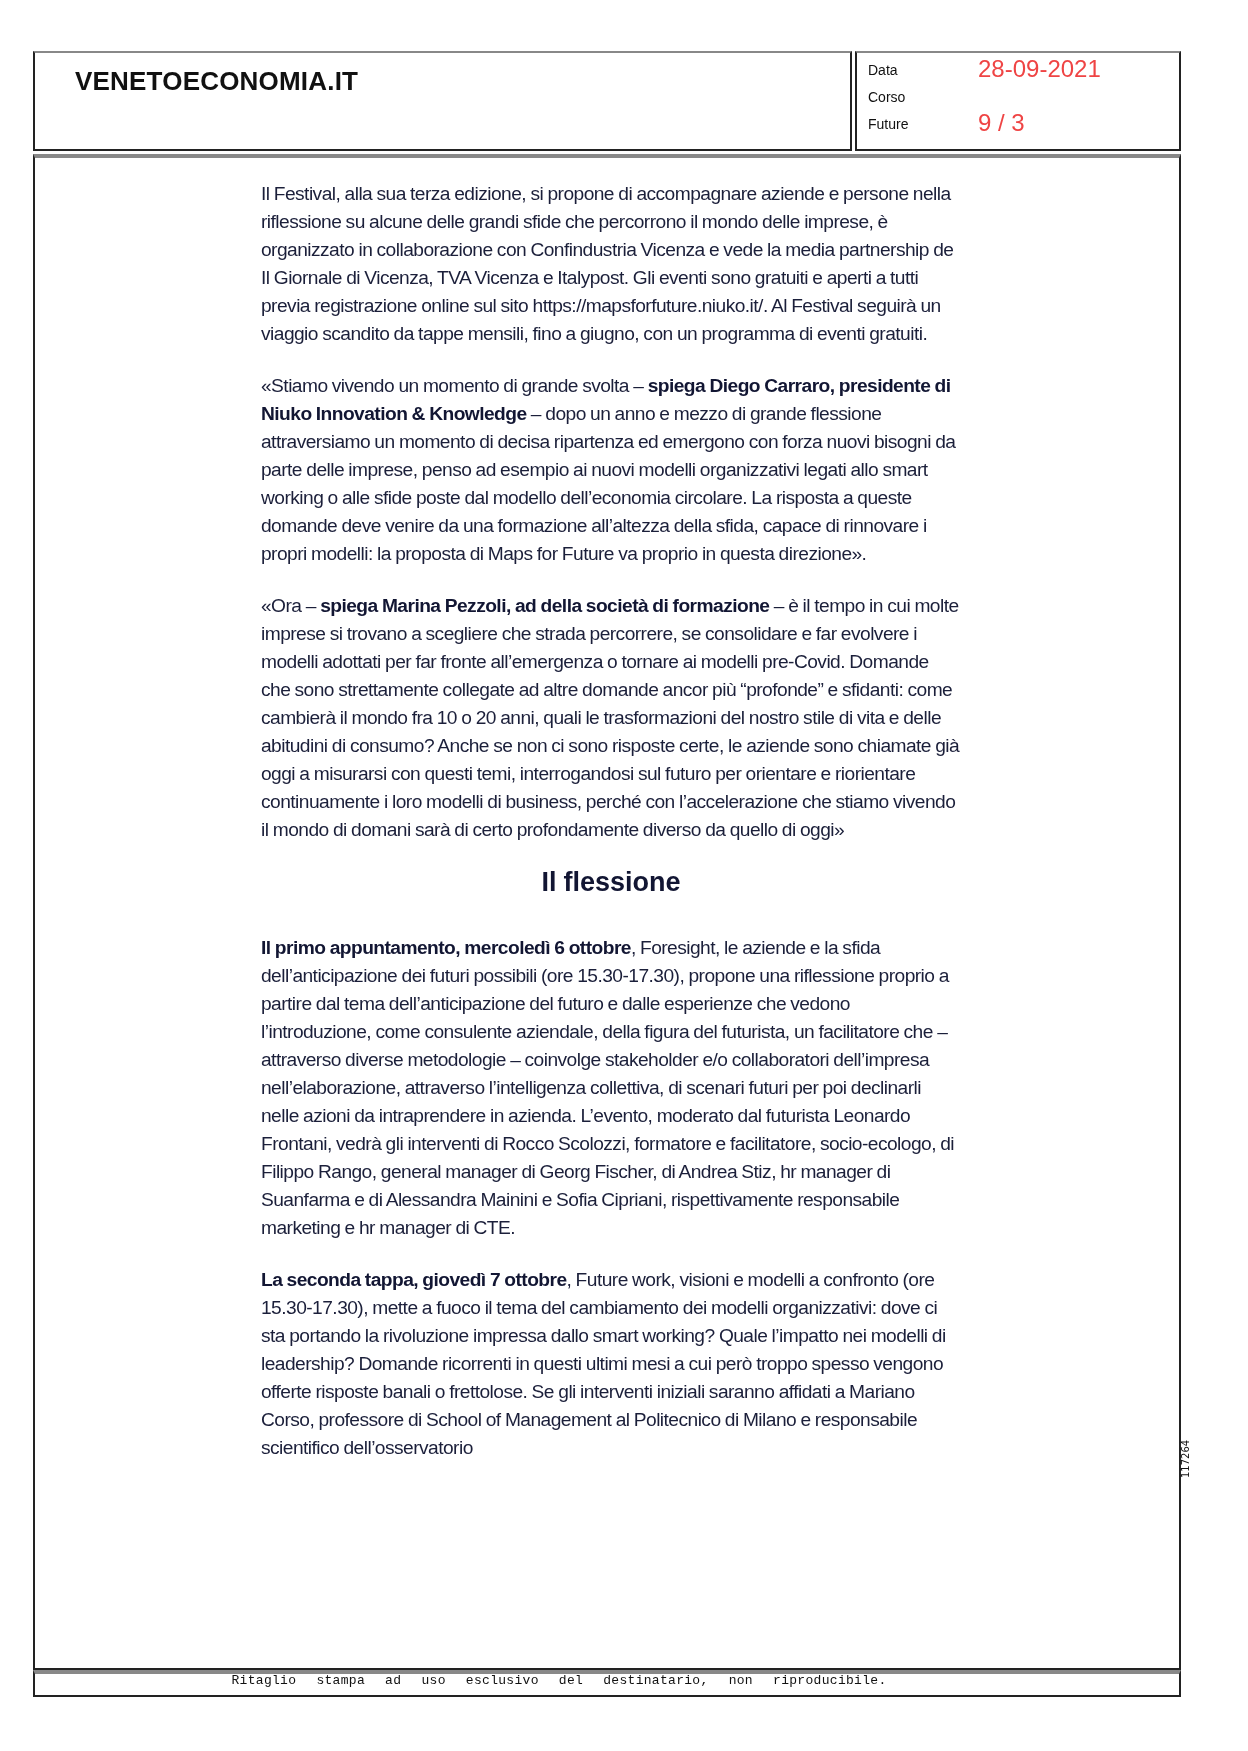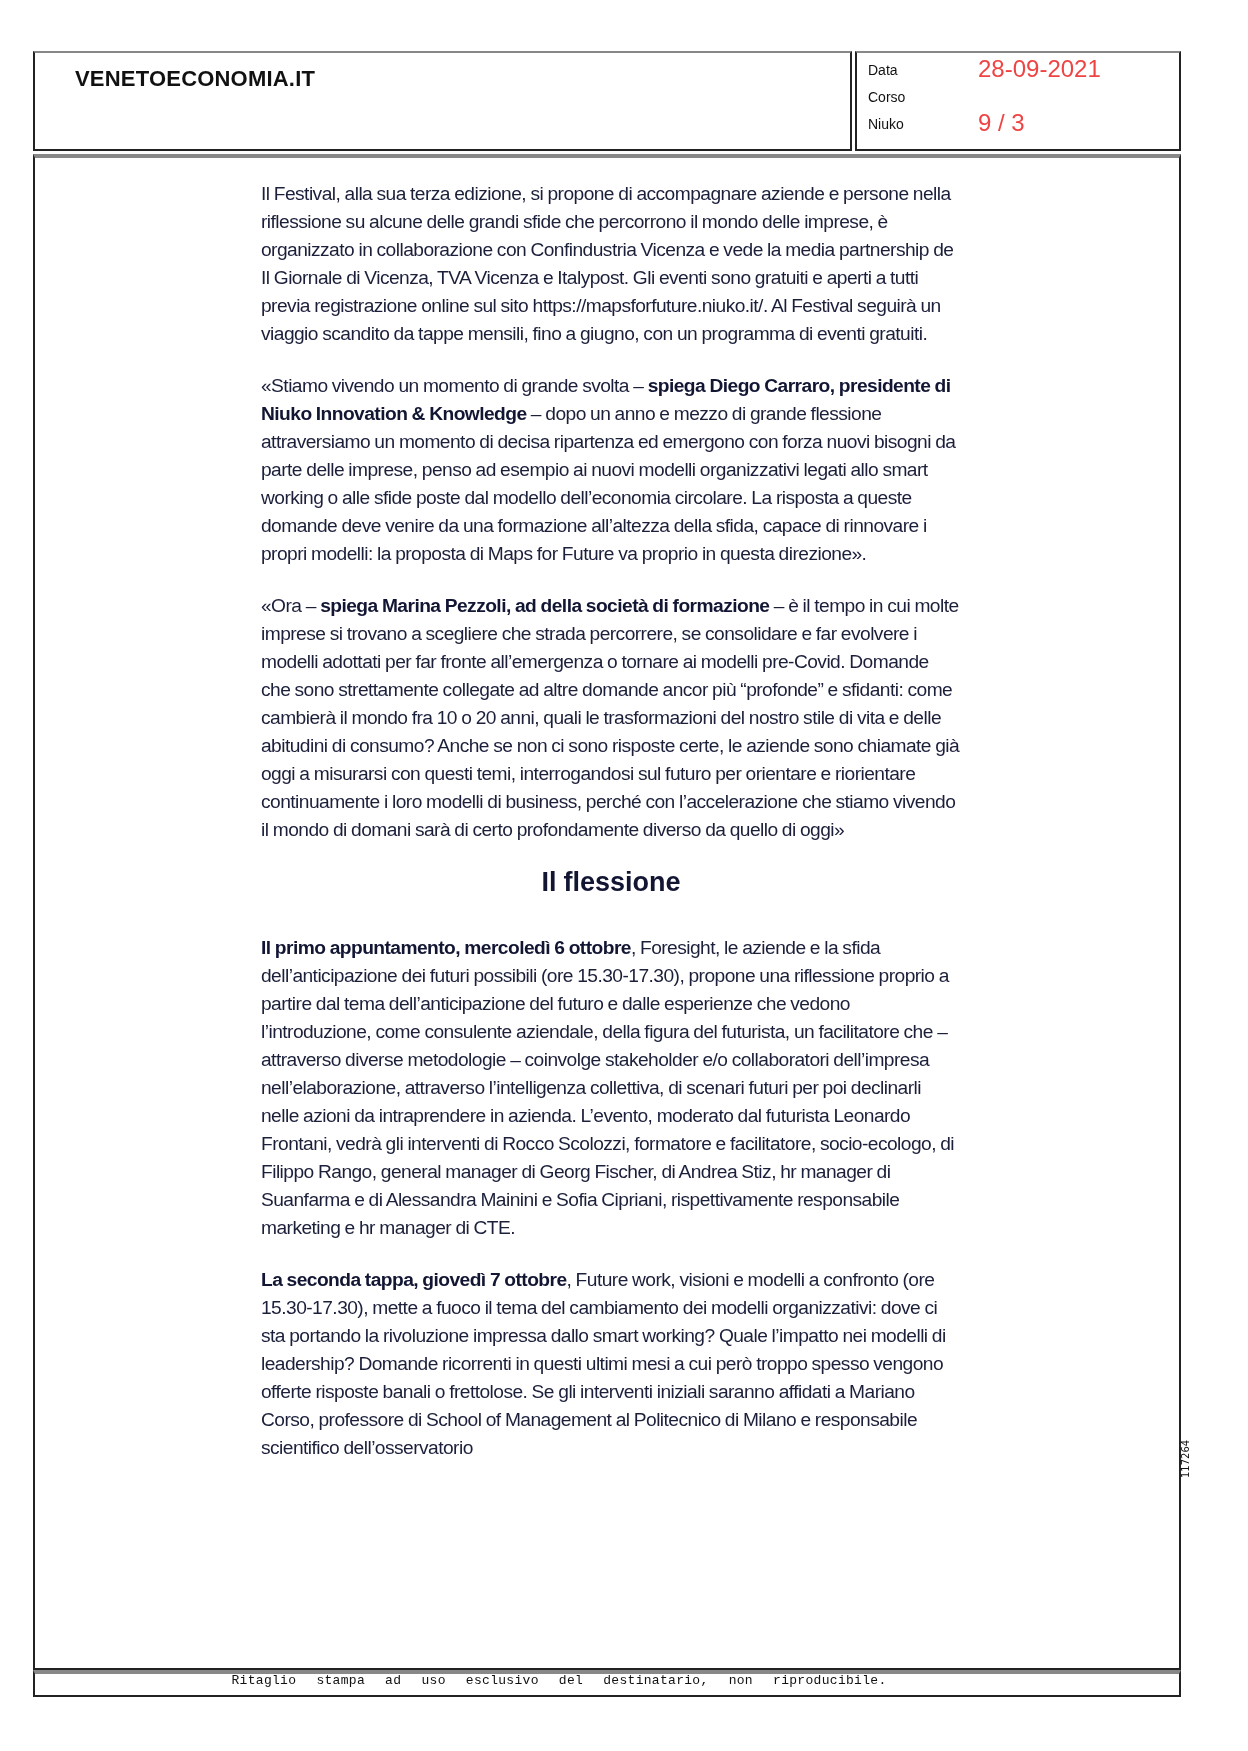--- a/index.html
+++ b/index.html
@@ -6,21 +6,21 @@
   body { width: 1248px; height: 1751px; position: relative; overflow: hidden; }
 
   .box { position: absolute; box-sizing: border-box; border: 2px solid #222; border-top-color: #888; border-left-color: #222; }
   .box.head-left { left: 33px; top: 51px; width: 819px; height: 100px; }
   .box.head-right { left: 855px; top: 51px; width: 326px; height: 100px; }
   .box.body { left: 33px; top: 154px; width: 1148px; height: 1516px; border-top: 4px solid #888; }
   .box.foot { left: 33px; top: 1670px; width: 1148px; height: 27px; border-top: 4px solid #888; }
 
   .pub-title {
     position: absolute; left: 75px; top: 66px;
-    font-family: "Liberation Sans", sans-serif; font-weight: bold; font-size: 22px;
+    font-family: "Liberation Sans", sans-serif; font-weight: bold; font-size: 26px;
     color: #111; letter-spacing: 0.2px;
   }
   .meta-label {
     position: absolute; left: 868px;
     font-family: "Liberation Sans", sans-serif; font-size: 14px; color: #111; text-align: right;
   }
   .meta-value {
     position: absolute; left: 978px;
     font-family: "Liberation Sans", sans-serif; font-size: 24px; color: #ef4444;
   }
@@ -56,21 +56,21 @@
 <div class="box head-right"></div>
 <div class="box body"></div>
 <div class="box foot"></div>
 
 <div class="pub-title">VENETOECONOMIA.IT</div>
 
 <div class="meta-label" style="top:62px;">Data</div>
 <div class="meta-value" style="top:55px;">28-09-2021</div>
 <div class="meta-label" style="top:89px;">Corso</div>
 <div class="meta-value" style="top:82px;"></div>
-<div class="meta-label" style="top:116px;">Niuko</div>
+<div class="meta-label" style="top:116px;">Future</div>
 <div class="meta-value" style="top:109px;">9 / 3</div>
 
 <div class="article">
   <p>Il Festival, alla sua terza edizione, si propone di accompagnare aziende e persone nella riflessione su alcune delle grandi sfide che percorrono il mondo delle imprese, è organizzato in collaborazione con Confindustria Vicenza e vede la media partnership de Il Giornale di Vicenza, TVA Vicenza e Italypost. Gli eventi sono gratuiti e aperti a tutti previa registrazione online sul sito https://mapsforfuture.niuko.it/. Al Festival seguirà un viaggio scandito da tappe mensili, fino a giugno, con un programma di eventi gratuiti.</p>
   <p><span>«Stiamo vivendo un momento di grande svolta – </span><b>spiega Diego Carraro, presidente di Niuko Innovation &amp; Knowledge</b><span> – dopo un anno e mezzo di grande flessione attraversiamo un momento di decisa ripartenza ed emergono con forza nuovi bisogni da parte delle imprese, penso ad esempio ai nuovi modelli organizzativi legati allo smart working o alle sfide poste dal modello dell’economia circolare. La risposta a queste domande deve venire da una formazione all’altezza della sfida, capace di rinnovare i propri modelli: la proposta di Maps for Future va proprio in questa direzione».</span></p>
   <p><span>«Ora – </span><b>spiega Marina Pezzoli, ad della società di formazione</b><span> – è il tempo in cui molte imprese si trovano a scegliere che strada percorrere, se consolidare e far evolvere i modelli adottati per far fronte all’emergenza o tornare ai modelli pre-Covid. Domande che sono strettamente collegate ad altre domande ancor più “profonde” e sfidanti: come cambierà il mondo fra 10 o 20 anni, quali le trasformazioni del nostro stile di vita e delle abitudini di consumo? Anche se non ci sono risposte certe, le aziende sono chiamate già oggi a misurarsi con questi temi, interrogandosi sul futuro per orientare e riorientare continuamente i loro modelli di business, perché con l’accelerazione che stiamo vivendo il mondo di domani sarà di certo profondamente diverso da quello di oggi»</span></p>
   <h2>Il flessione</h2>
   <p><b>Il primo appuntamento, mercoledì 6 ottobre</b><span>, Foresight, le aziende e la sfida dell’anticipazione dei futuri possibili (ore 15.30-17.30), propone una riflessione proprio a partire dal tema dell’anticipazione del futuro e dalle esperienze che vedono l’introduzione, come consulente aziendale, della figura del futurista, un facilitatore che – attraverso diverse metodologie – coinvolge stakeholder e/o collaboratori dell’impresa nell’elaborazione, attraverso l’intelligenza collettiva, di scenari futuri per poi declinarli nelle azioni da intraprendere in azienda. L’evento, moderato dal futurista Leonardo Frontani, vedrà gli interventi di Rocco Scolozzi, formatore e facilitatore, socio-ecologo, di Filippo Rango, general manager di Georg Fischer, di Andrea Stiz, hr manager di Suanfarma e di Alessandra Mainini e Sofia Cipriani, rispettivamente responsabile marketing e hr manager di CTE.</span></p>
   <p><b>La seconda tappa, giovedì 7 ottobre</b><span>, Future work, visioni e modelli a confronto (ore 15.30-17.30), mette a fuoco il tema del cambiamento dei modelli organizzativi: dove ci sta portando la rivoluzione impressa dallo smart working? Quale l’impatto nei modelli di leadership? Domande ricorrenti in questi ultimi mesi a cui però troppo spesso vengono offerte risposte banali o frettolose. Se gli interventi iniziali saranno affidati a Mariano Corso, professore di School of Management al Politecnico di Milano e responsabile scientifico dell’osservatorio</span></p>
 </div>

